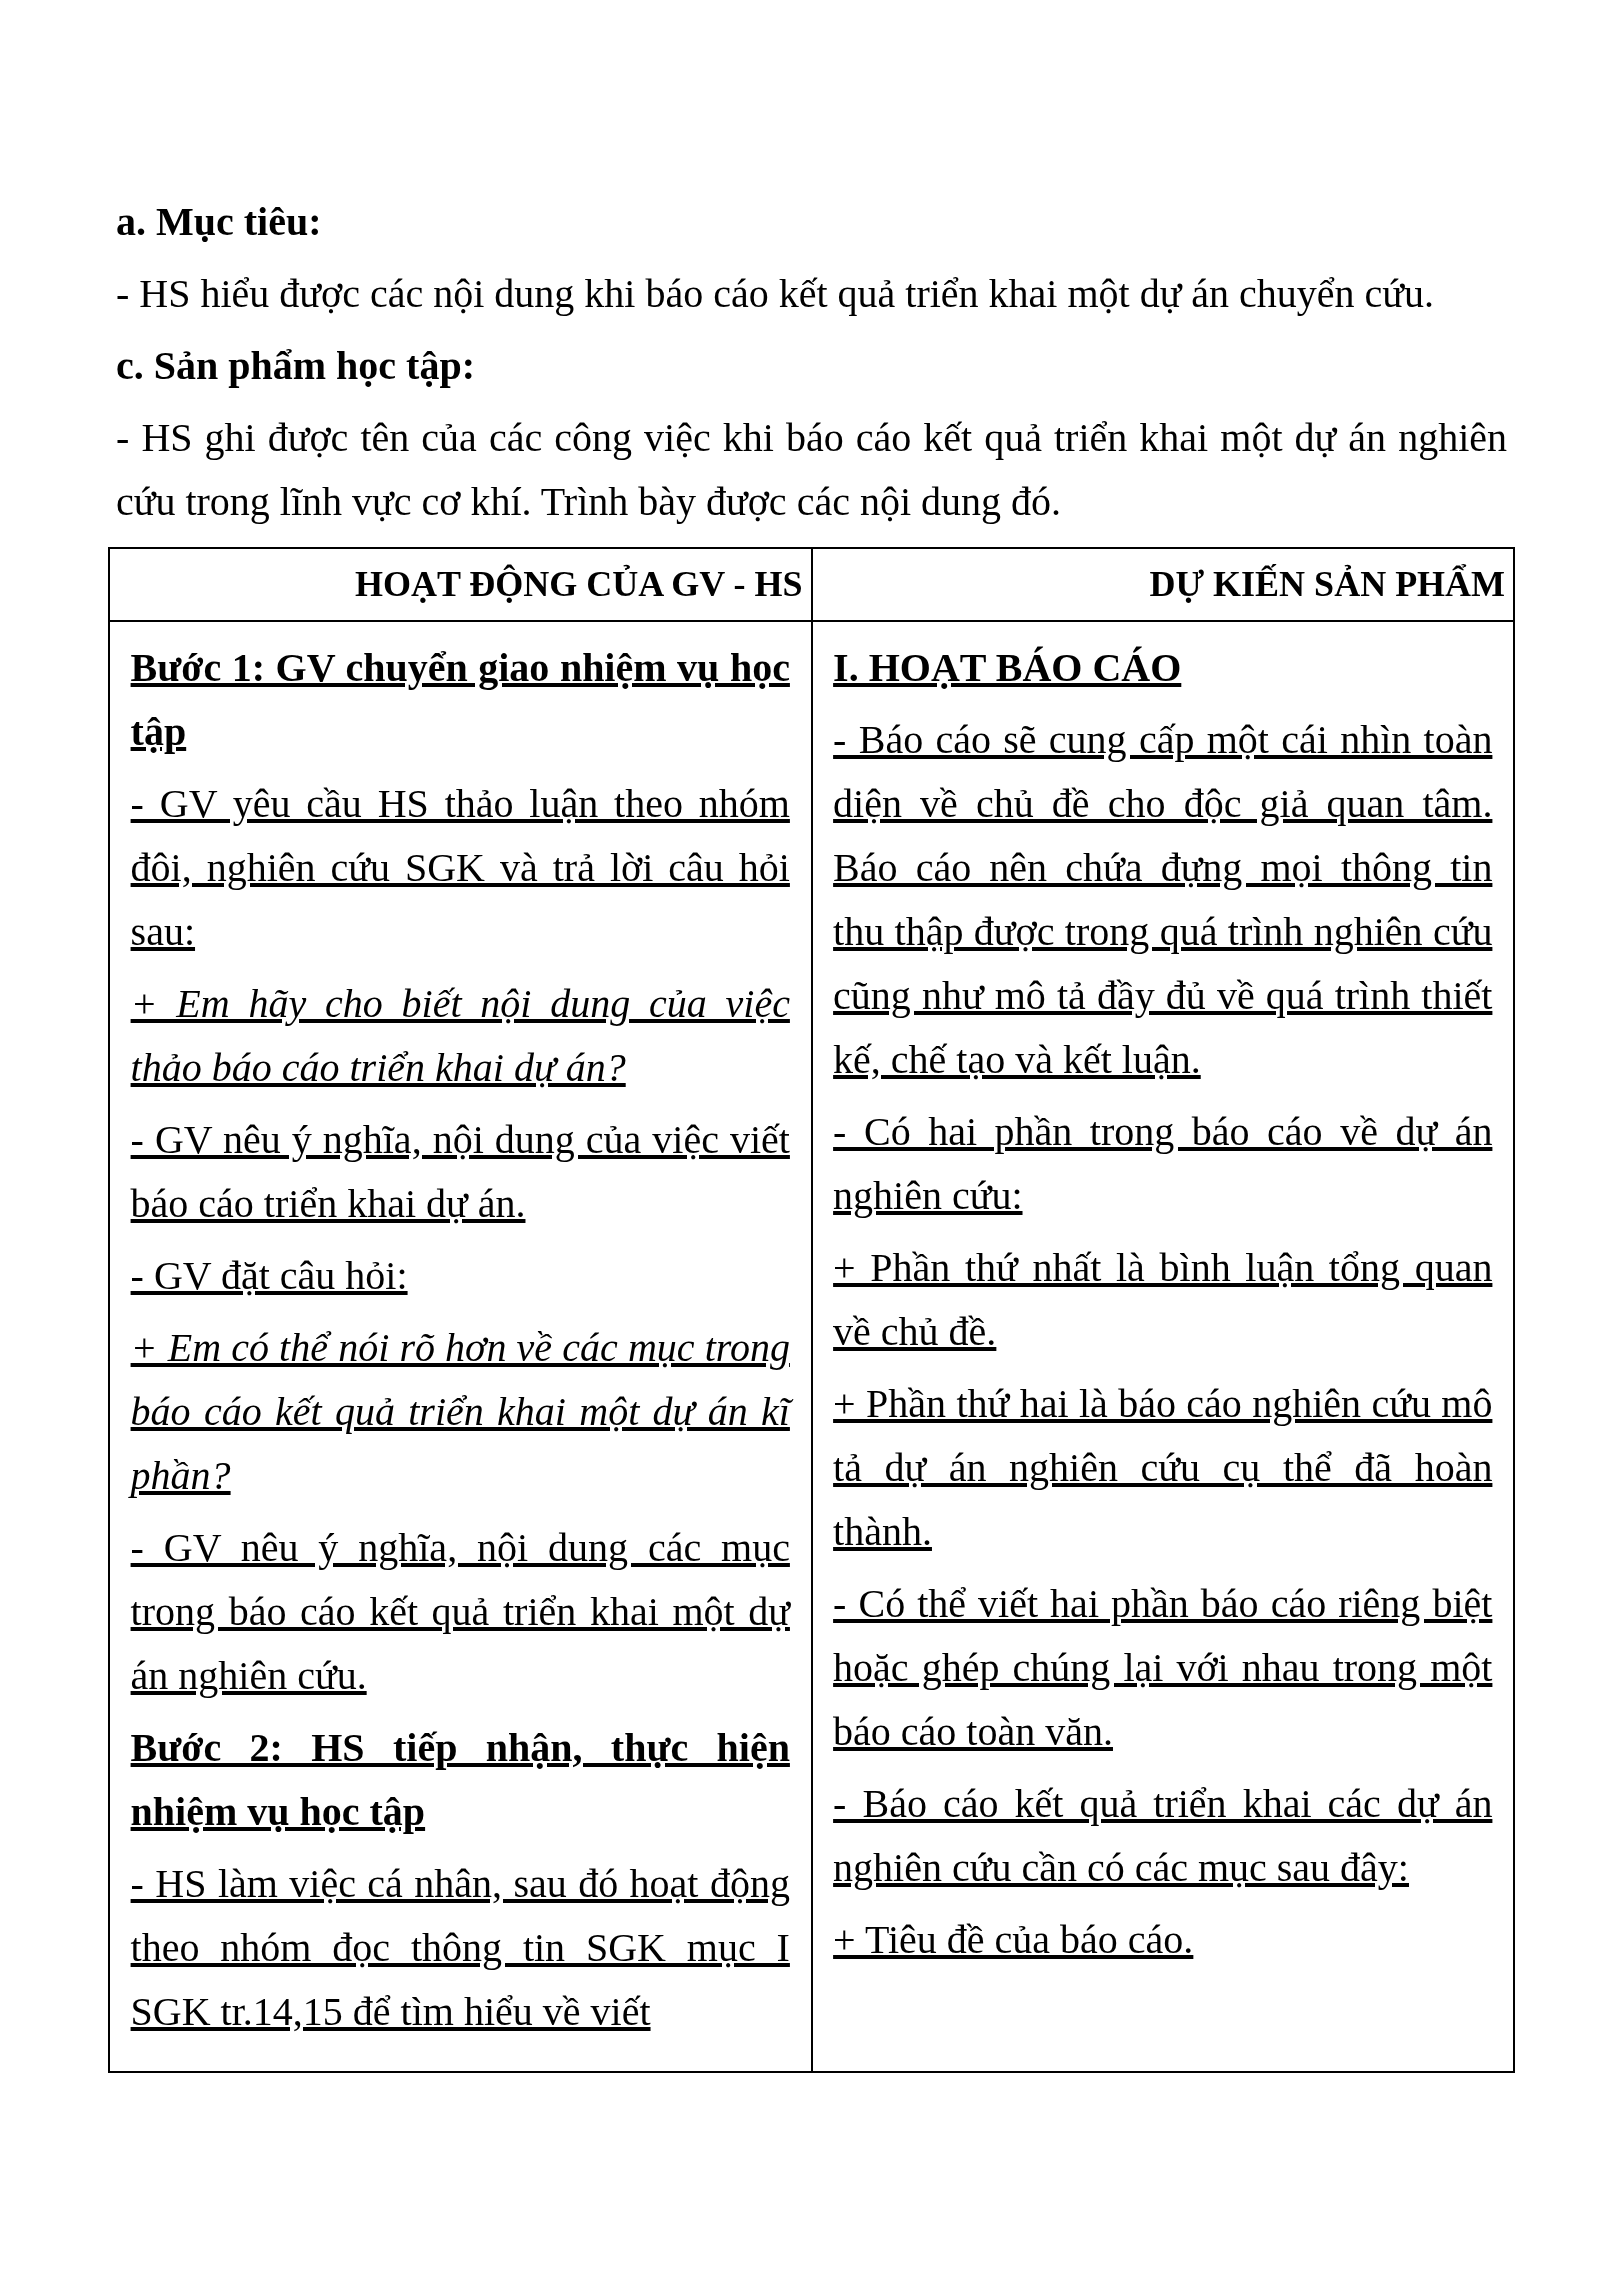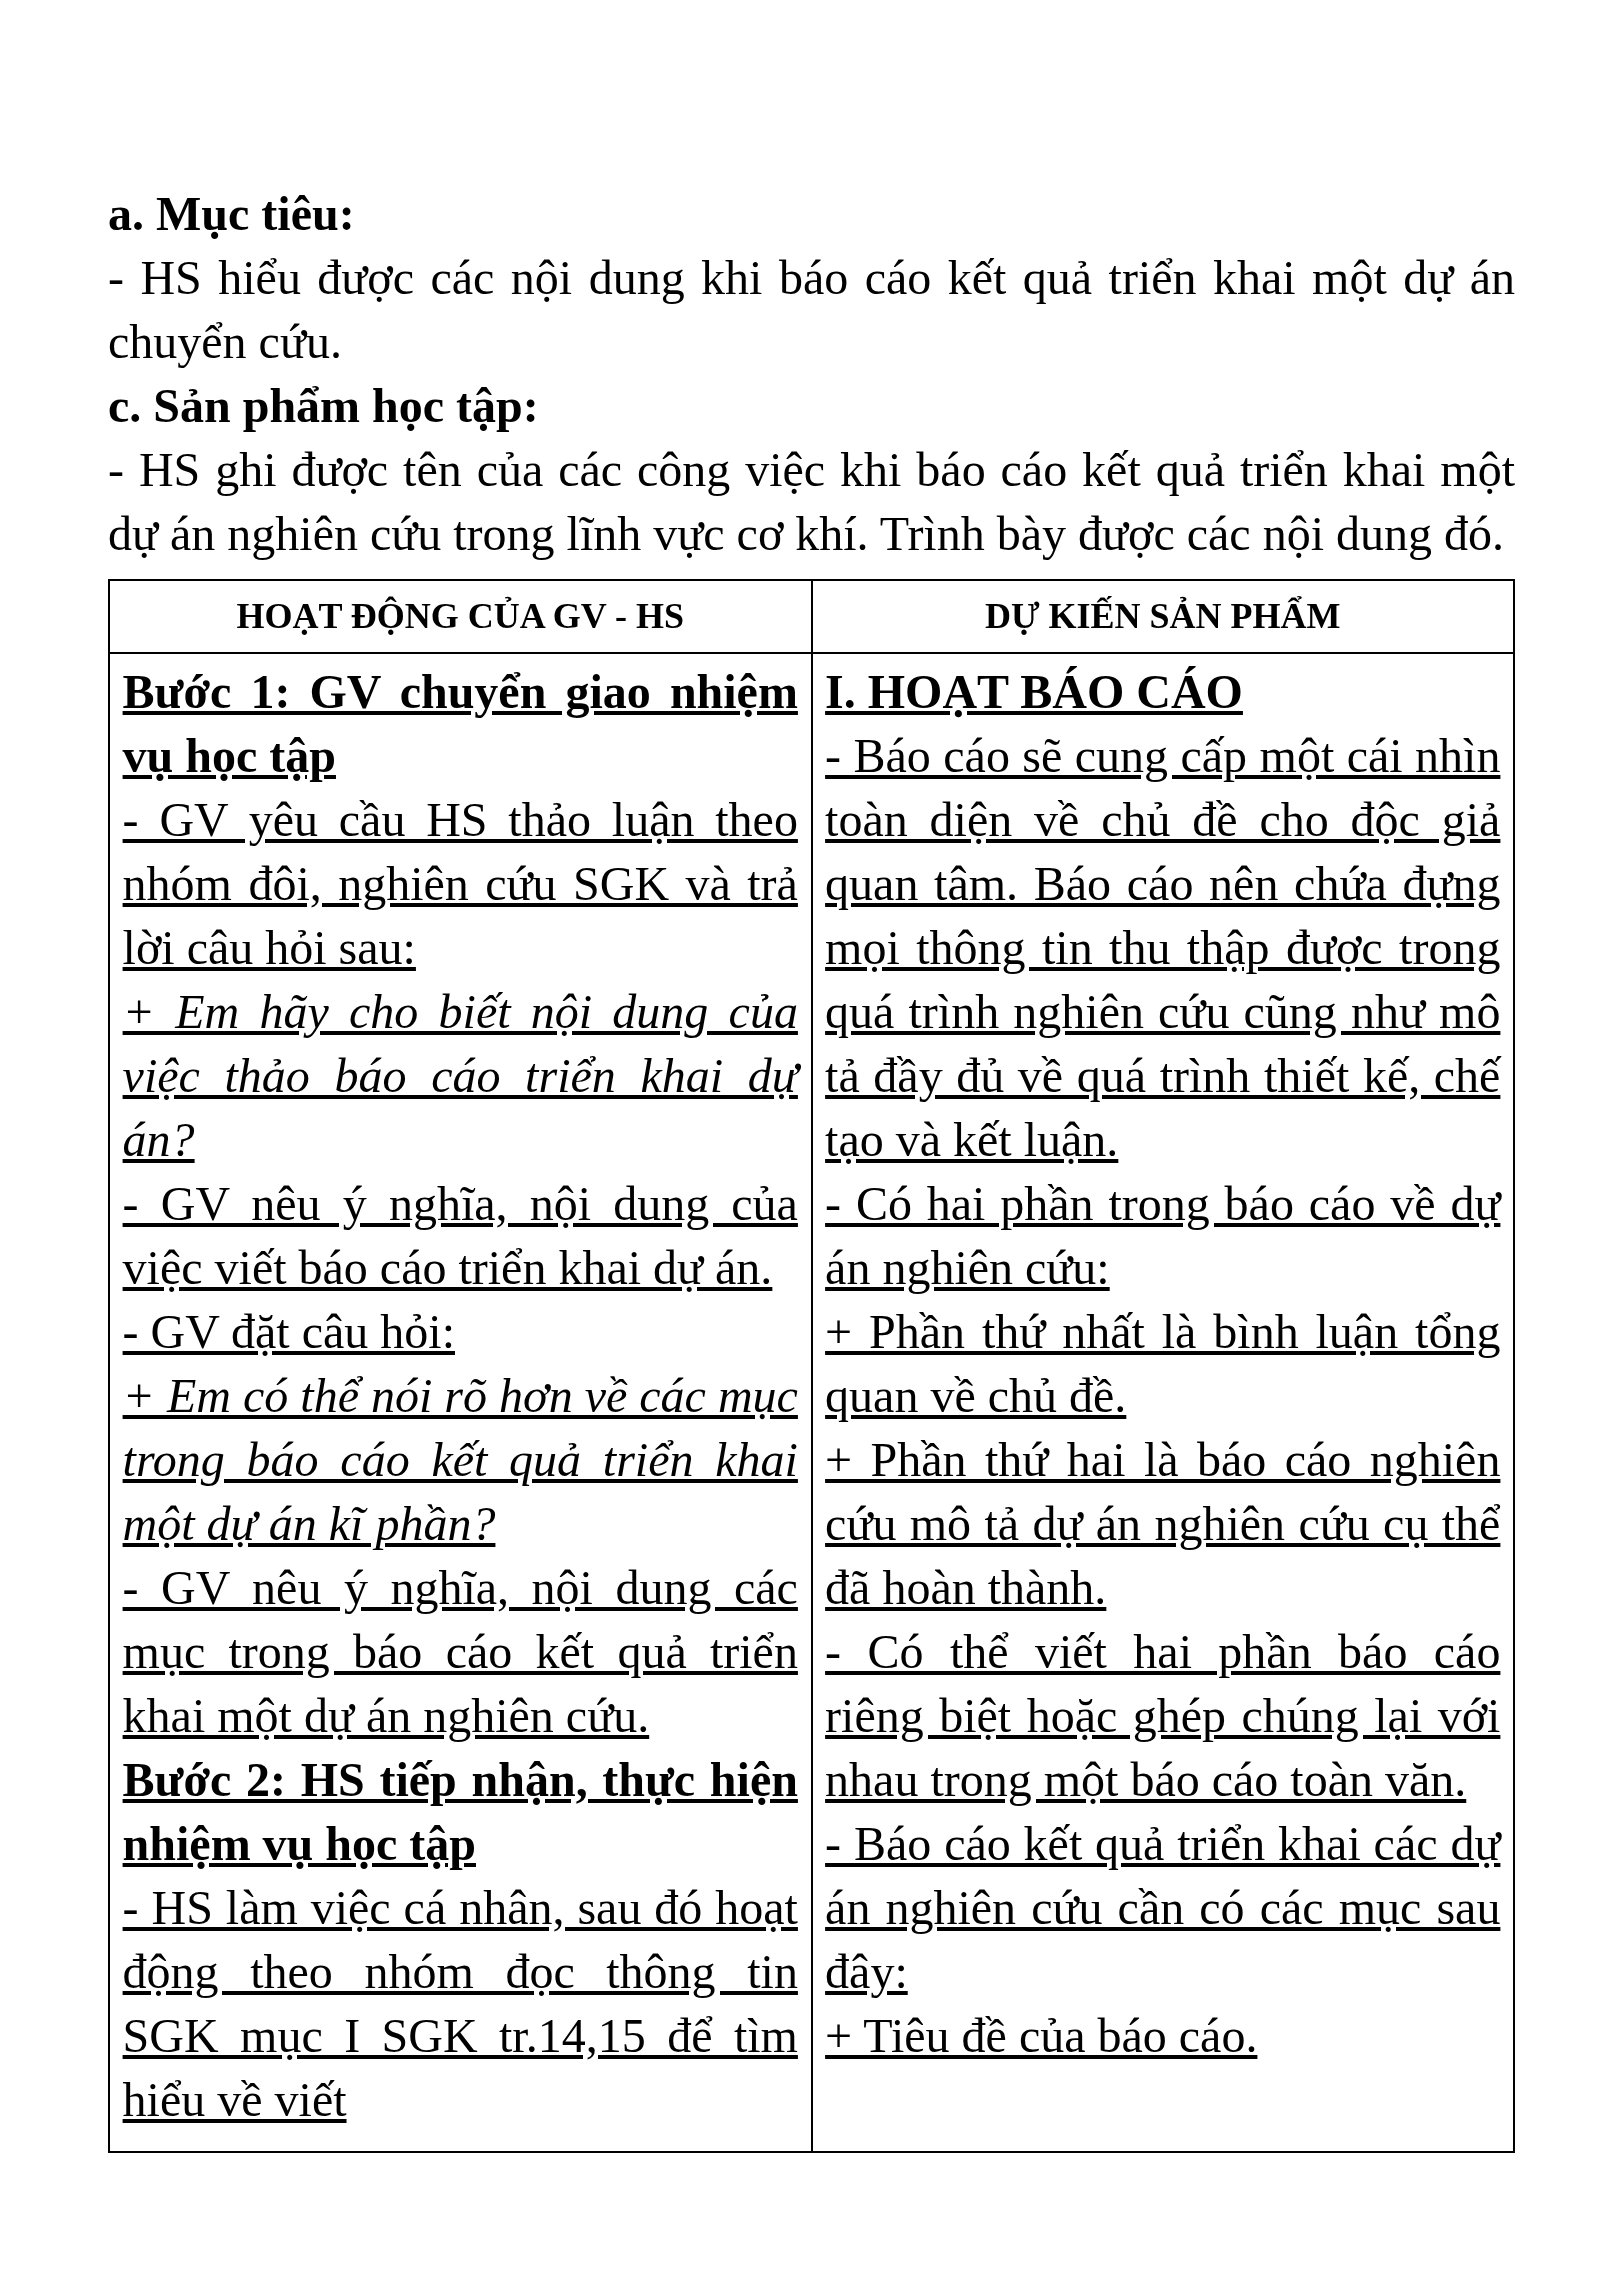--- a/index.html
+++ b/index.html
@@ -11,43 +11,43 @@
     color: #000000;
     font-family: "Liberation Serif", "DejaVu Serif", serif;
   }
   .page {
     width: 1623px;
     height: 2295px;
     padding: 182px 108px 0 108px;
     background: #ffffff;
   }
   .para {
-    font-size: 48px;
+    font-size: 40px;
     line-height: 64px;
     text-align: justify;
-    margin: 0;
+    margin: 8px;
   }
   .b { font-weight: bold; }
   .i { font-style: italic; }
   table.activity {
     width: 100%;
     border-collapse: collapse;
     margin-top: 12.6px;
     table-layout: fixed;
   }
   table.activity th,
   table.activity td {
     border: 2.4px solid #000000;
   }
   table.activity th {
     width: 50%;
     font-size: 36px;
     line-height: 46px;
     padding: 12.6px 7.9px;
-    text-align: center;
+    text-align: right;
     font-weight: bold;
     vertical-align: middle;
   }
   table.activity td {
     width: 50%;
     vertical-align: top;
     padding: 6.3px 12.6px 19px 12.6px;
     text-decoration: underline;
   }
 </style>

